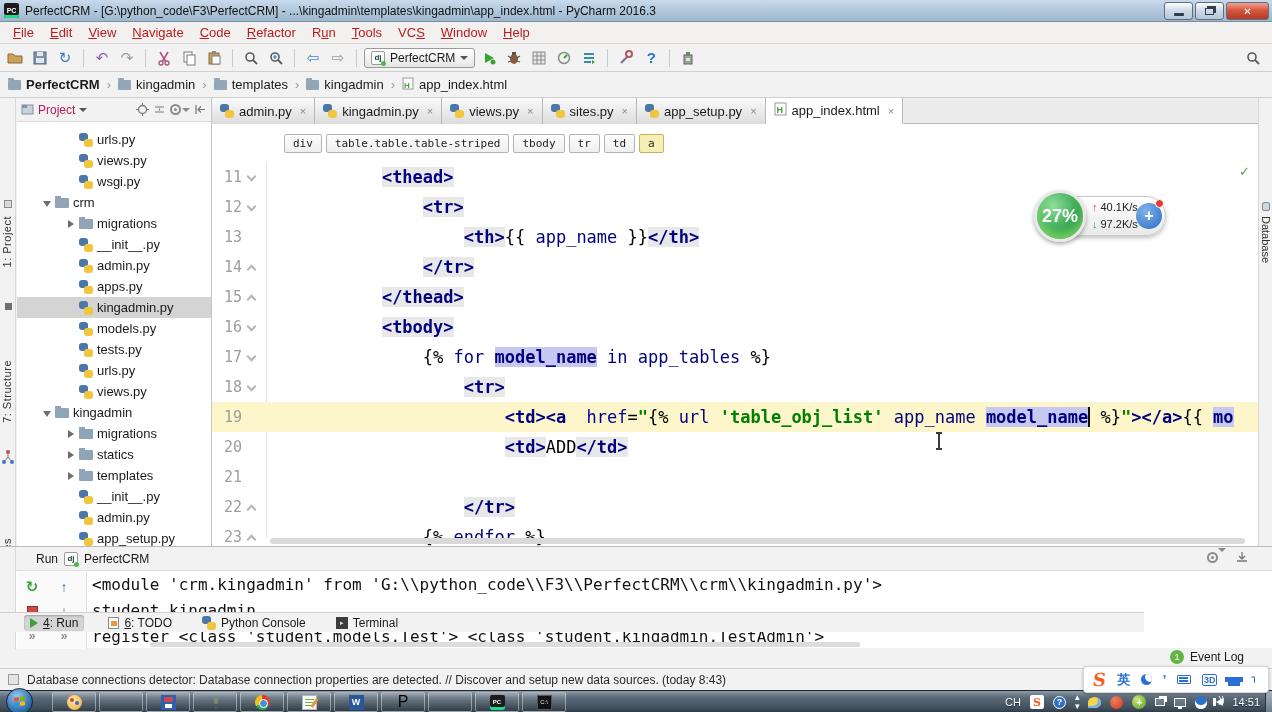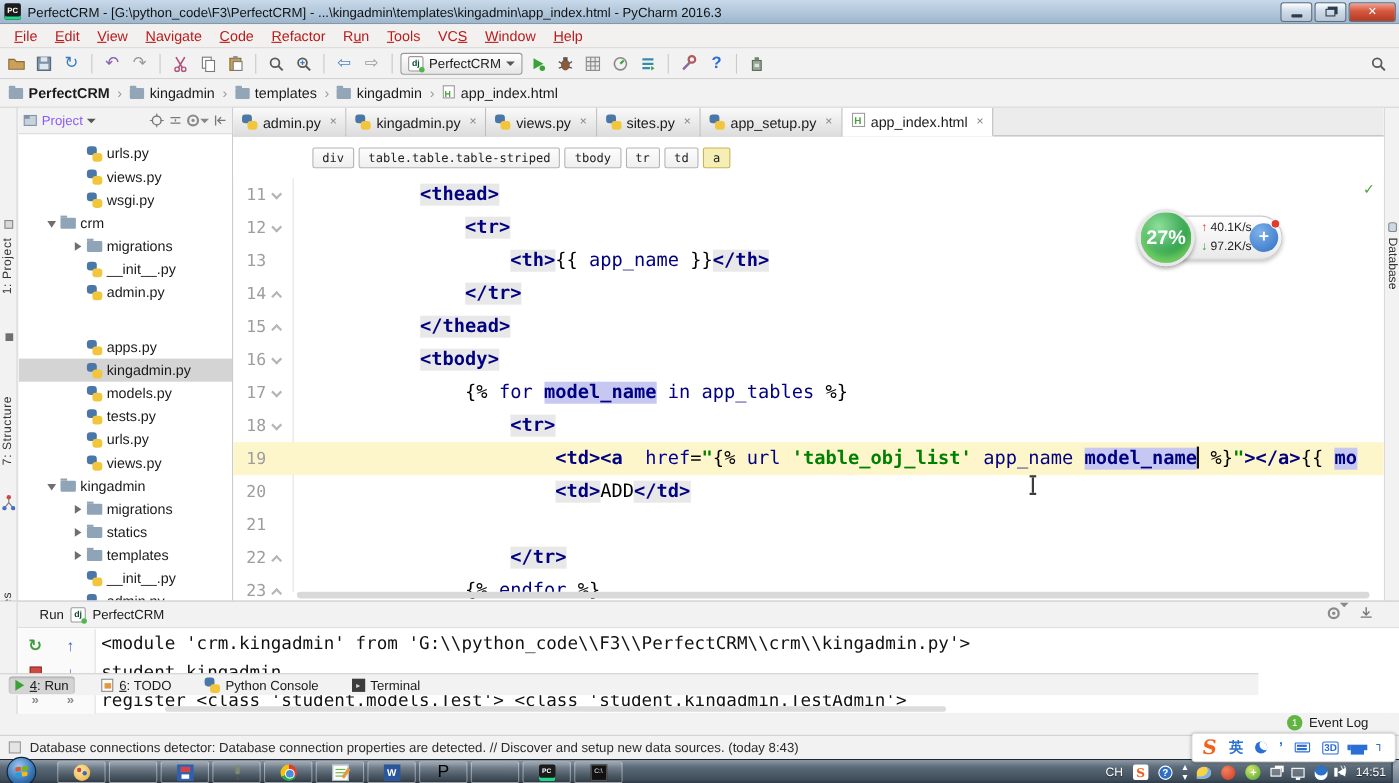--- a/index.html
+++ b/index.html
@@ -62,21 +62,21 @@
   .fav-star{position:absolute;left:2px;top:530px;color:#e8a33d;font-size:12px;}
 
   
   .right-stripe{position:absolute;right:0;top:98px;width:14px;height:550px;background:#f2f2f2;border-left:1px solid #d6d6d6;}
   .db-ico{position:absolute;left:3px;top:104px;width:8px;height:9px;border:1px solid #7e8c9a;border-radius:3px/2px;background:#cfd8e0;}
   .db-label{position:absolute;left:1px;top:118px;writing-mode:vertical-rl;font-size:11px;color:#333;}
 
   
   .project-panel{position:absolute;left:17px;top:98px;width:195px;height:448px;background:#fff;border-right:1px solid #c6c6c6;}
   .pp-header{height:24px;background:#f2f2f2;border-bottom:1px solid #dcdcdc;display:flex;align-items:center;
-    padding:0 4px;font-size:12px;color:#8b5cf6;gap:4px;}
+    padding:0 4px;font-size:12px;color:#be185d;gap:4px;}
   .pp-sp{flex:1;}
   .pp-ico{color:#777;font-size:11px;display:flex;align-items:center;}
   .tree{position:absolute;left:0;top:25px;right:0;bottom:0;overflow:hidden;padding-top:6px;}
   .trow{height:21px;display:flex;align-items:center;font-size:13px;color:#1a1a1a;white-space:nowrap;}
   .trow.sel{background:#d4d4d4;}
   .tarrow{width:12px;display:inline-block;text-align:center;}
   .arr-r{display:inline-block;width:0;height:0;border-top:4px solid transparent;border-bottom:4px solid transparent;border-left:6px solid #6e6e6e;}
   .arr-d{display:inline-block;width:0;height:0;border-left:4px solid transparent;border-right:4px solid transparent;border-top:6px solid #6e6e6e;}
   .t-ico{width:18px;display:inline-flex;justify-content:center;margin-right:2px;}
   .folder-ico{width:14px;height:10px;background:#90a4b7;border-radius:1px;position:relative;}
@@ -137,21 +137,21 @@
   .fav-stripe{position:absolute;left:0;top:0;width:16px;height:102px;background:#f2f2f2;border-right:1px solid #d6d6d6;}
   .con-toolbar{position:absolute;left:17px;top:25px;width:70px;height:77px;border-right:1px solid #e0e0e0;background:#fafafa;}
   .ct-ico{position:absolute;width:18px;height:18px;display:flex;align-items:center;justify-content:center;font-size:14px;}
   .console{position:absolute;left:92px;top:25px;right:0;bottom:0;overflow:hidden;
     font-family:"DejaVu Sans Mono","Liberation Mono",monospace;font-size:16px;color:#111;}
   .con-line{height:26px;line-height:26px;white-space:pre;}
   .con-scroll{position:absolute;left:150px;bottom:1px;width:710px;height:5px;background:#dcdcdc;border-radius:2px;}
 
   
   .twbar{position:absolute;left:0;top:612px;width:1144px;height:20px;background:#f2f2f2;border-top:1px solid #d0d0d0;
-    display:flex;align-items:center;padding-left:8px;gap:18px;}
+    display:flex;align-items:center;padding-left:24px;gap:18px;}
   .tw-item{display:flex;align-items:center;gap:5px;font-size:12px;color:#1a1a1a;padding:1px 6px;border-radius:3px;}
   .tw-item.active{background:#d4d4d4;box-shadow:inset 0 1px 2px rgba(0,0,0,.25);}
   .tw-item u{text-decoration:underline;}
   .tw-run-ico{width:0;height:0;border-top:5px solid transparent;border-bottom:5px solid transparent;border-left:8px solid #3aa335;}
   .tw-todo-ico{width:11px;height:12px;border:1px solid #8a8a8a;background:#fdfdfd;position:relative;}
   .tw-todo-ico::after{content:"";position:absolute;left:2px;top:3px;width:6px;height:5px;background:#e8973c;}
   .pyico{position:relative;width:14px;height:14px;}
   .pyico i{position:absolute;border-radius:3px;}
   .pyico .b{left:0;top:0;width:9px;height:8px;background:#4a77a8;}
   .pyico .y{left:5px;top:6px;width:9px;height:8px;background:#f2c63c;}
@@ -542,21 +542,21 @@
         <div class="trow" style="padding-left: 48px;">
           <span class="tarrow"></span>
           <span class="t-ico">
             <span class="pyico">
               <i class="b"></i>
               <i class="y"></i>
             </span>
           </span>
           <span>admin.py</span>
         </div>
-        <div class="trow" style="padding-left: 48px; margin-top: 29px;">
+        <div class="trow" style="padding-left: 48px;">
           <span class="tarrow"></span>
           <span class="t-ico">
             <span class="pyico">
               <i class="b"></i>
               <i class="y"></i>
             </span>
           </span>
           <span>apps.py</span>
         </div>
         <div class="trow sel" style="padding-left: 48px;">

